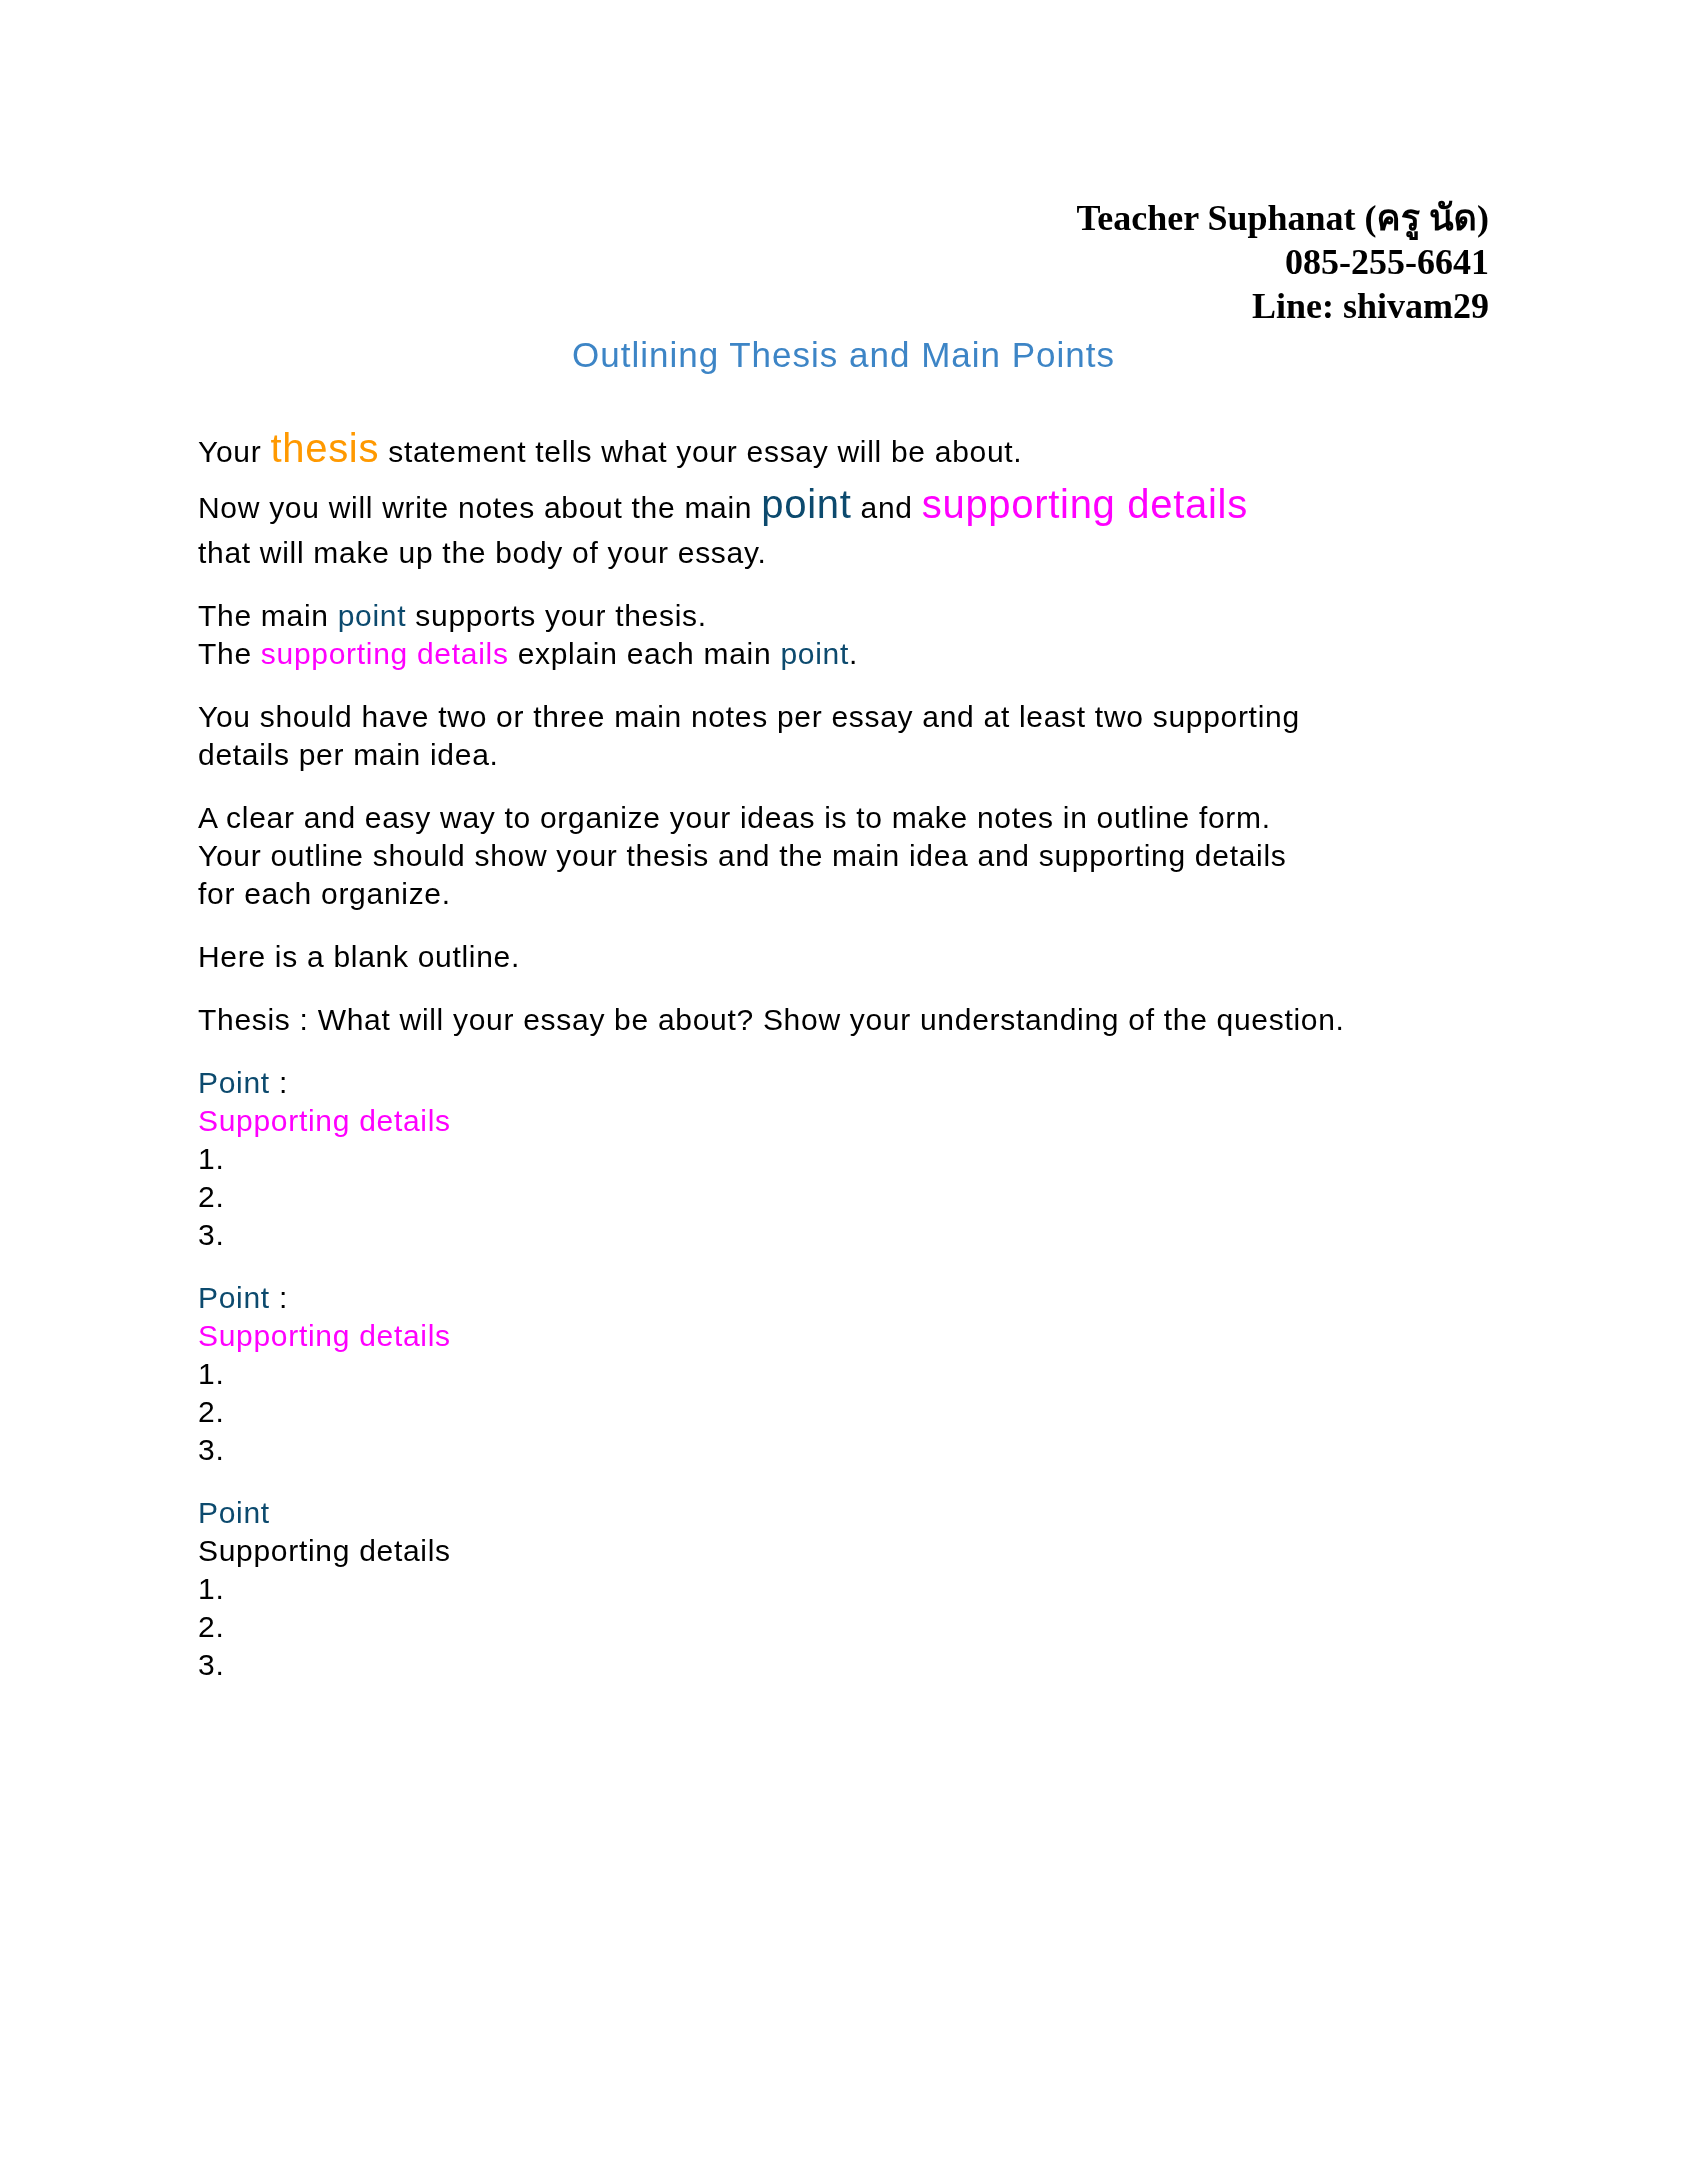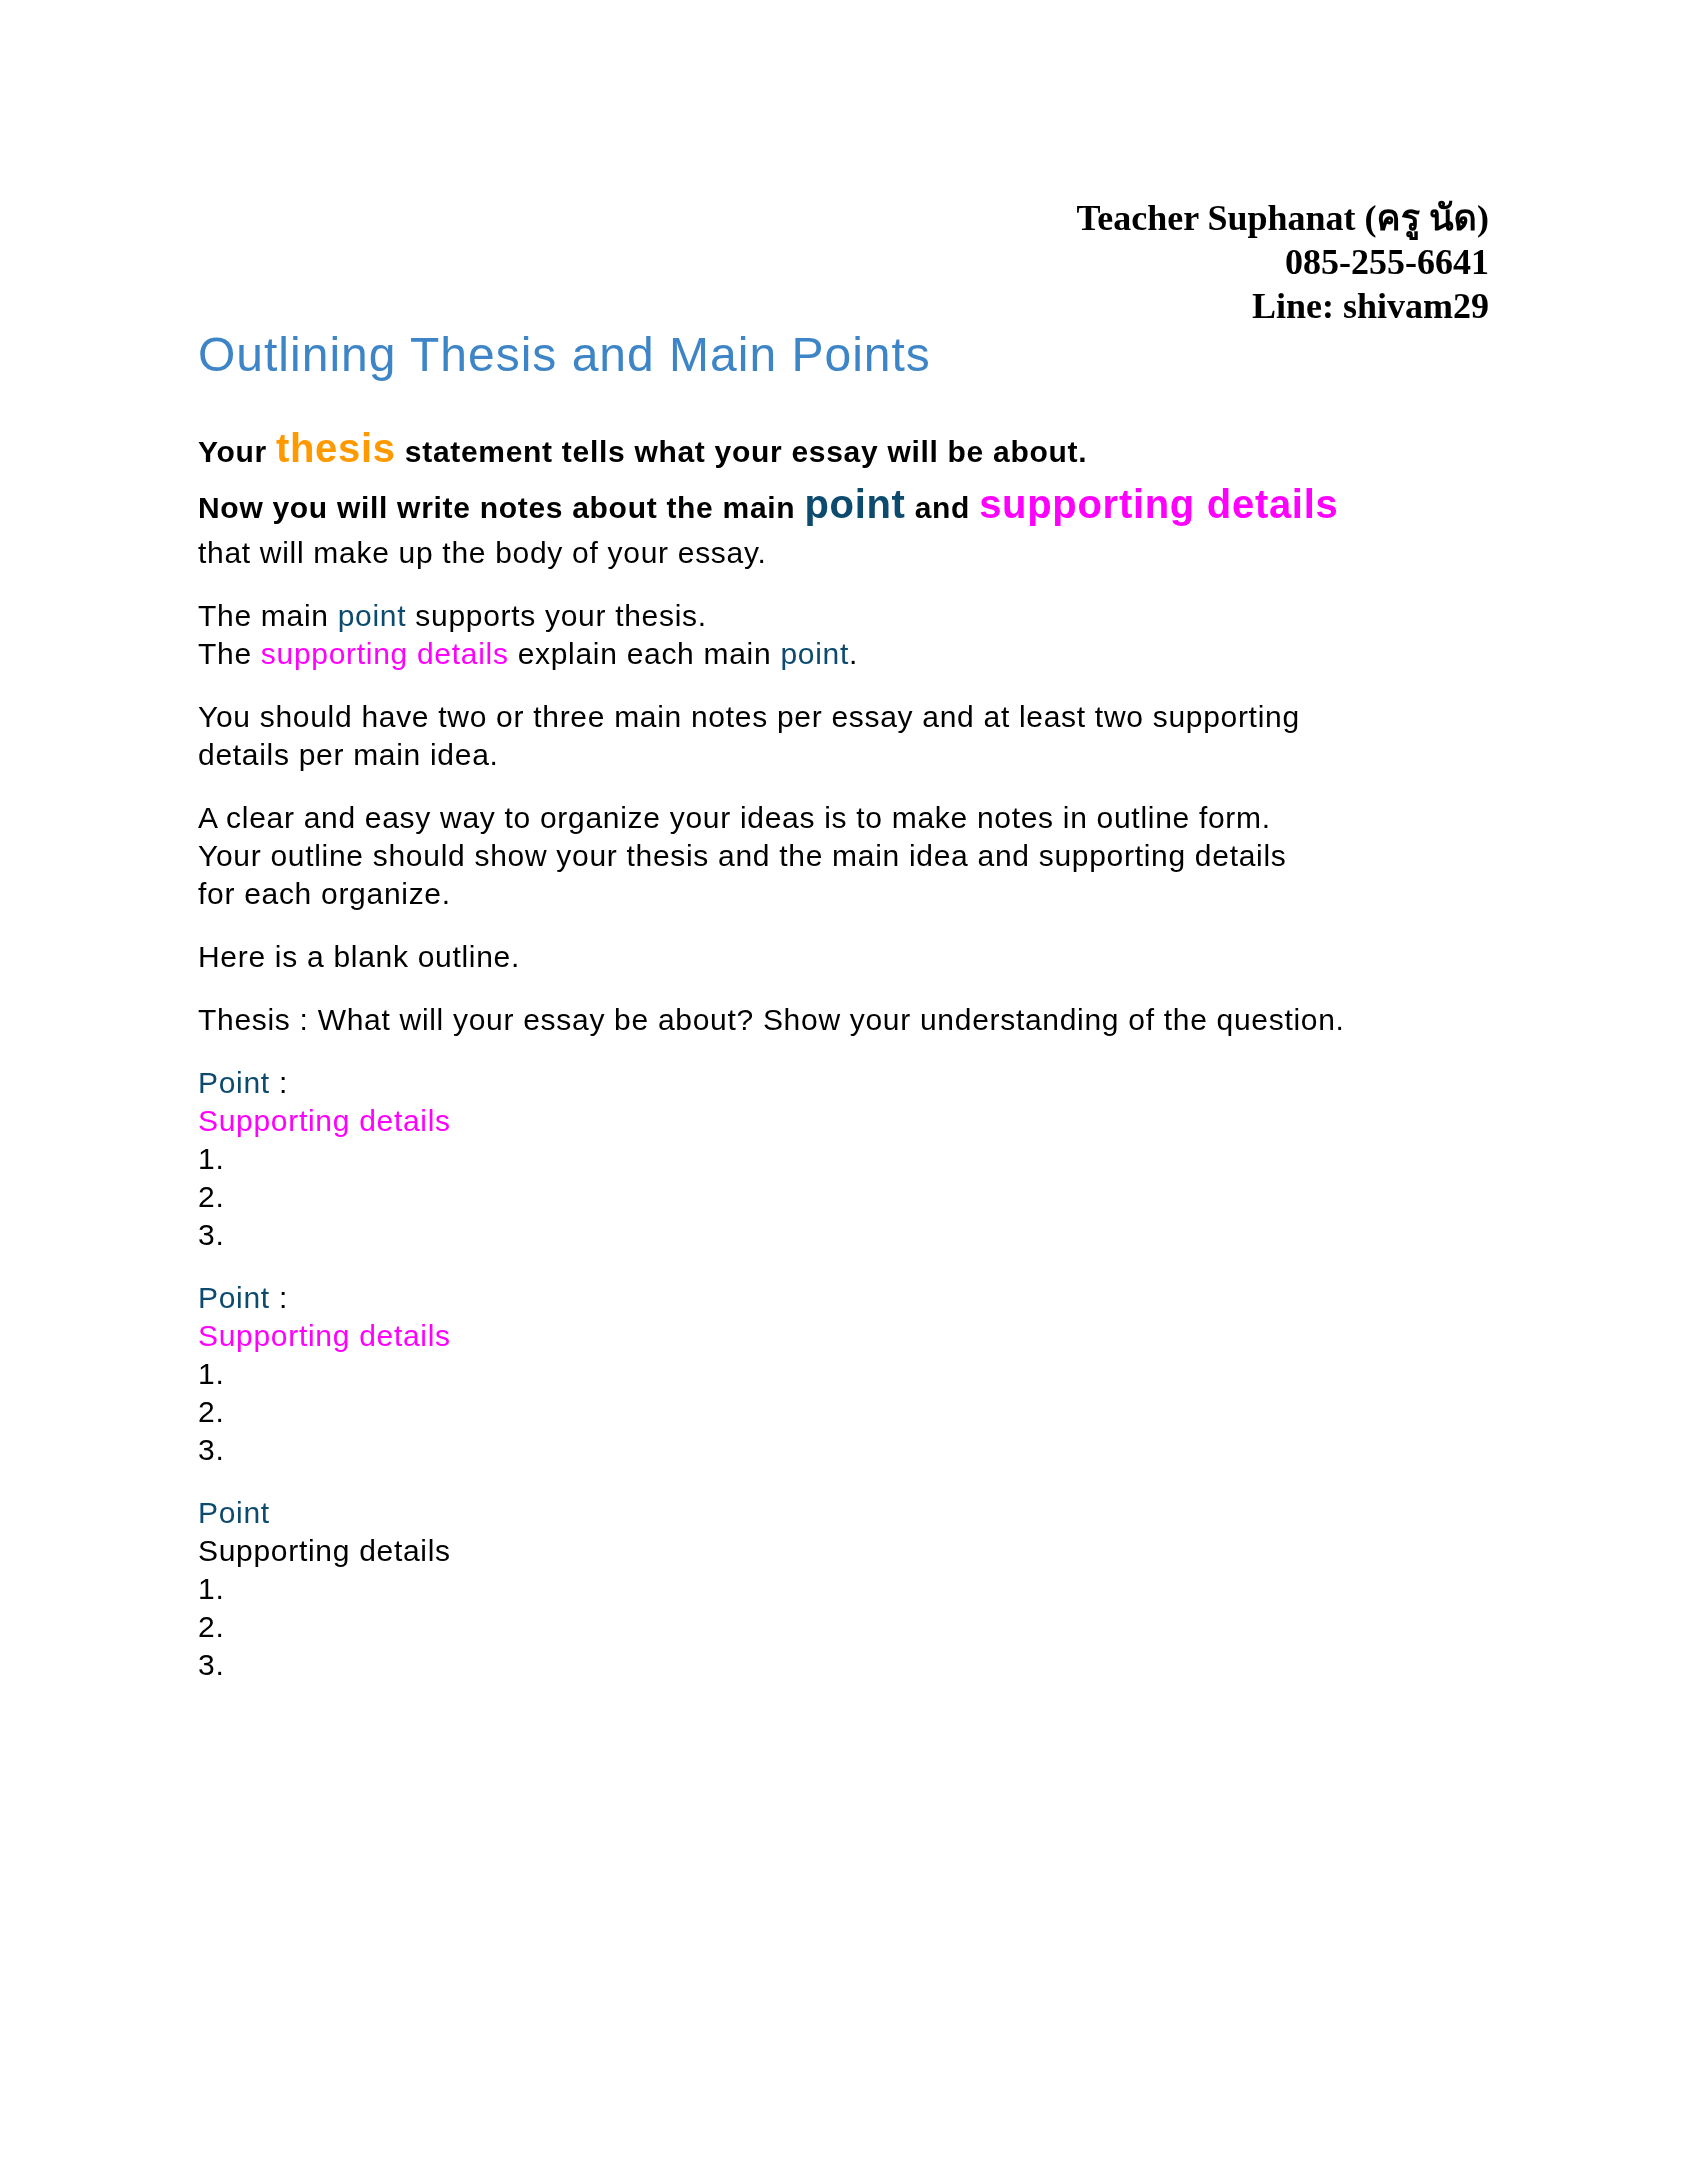--- a/index.html
+++ b/index.html
@@ -18,35 +18,36 @@
     font-weight: 700;
     font-size: 36px;
     line-height: 44px;
     color: #000000;
   }
   .header .hline { display: block; }
 
   .title {
     font-family: "Liberation Sans", sans-serif;
     font-weight: 500;
-    font-size: 48px;
+    font-size: 35px;
     line-height: 53px;
     letter-spacing: 1px;
     color: #3d85c6;
     margin: 0 0 41px 0;
+    text-align: center;
   }
 
   .line {
     font-family: "Liberation Sans", sans-serif;
     font-size: 30px;
     line-height: 38px;
     letter-spacing: 0.7px;
     color: #000000;
   }
-  .line.tall { line-height: 52px; font-weight: bold; }
+  .line.tall { line-height: 52px; }
   .line.gap  { margin-top: 25px; }
 
   .seg.big   { font-size: 40px; }
   .c-orange  { color: #ff9900; }
   .c-purple  { color: #0c4a6e; }
   .c-magenta { color: #ff00ff; }
 </style>
 </head>
 <body>
 

